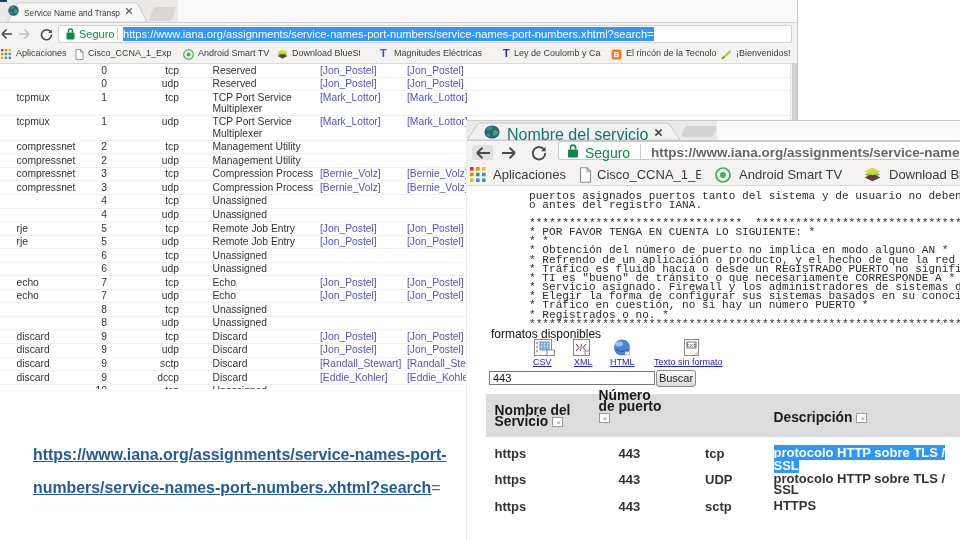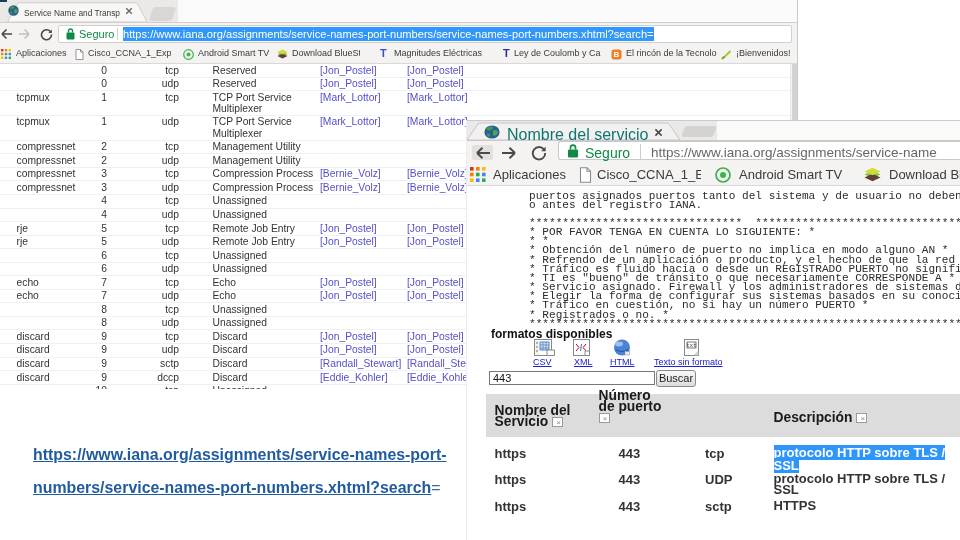--- a/index.html
+++ b/index.html
@@ -39,21 +39,21 @@
   
   #w2 { left:466px; top:120px; width:494px; height:420px; background:#fff; overflow:hidden; border-left:1px solid #ececec; }
   #w2-tabstrip { left:0; top:0; width:494px; height:20px; background:#fafaf9; border-top:1px solid #cbcbcb; }
   #w2-newtab { left:216px; top:6px; width:32px; height:11px; background:#d4d3d2; border-radius:3px; transform:skewX(-20deg); }
   #w2-toolbar { left:0; top:20px; width:494px; height:23px; background:#f4f3f2; border-top:1px solid #c9c9c9; }
   #w2-urlbox { left:91px; top:21px; width:403px; height:19px; background:#fff; border:1px solid #c9c9c9; border-radius:3px; border-right:none; }
   #w2-bookmarks { left:0; top:43px; width:494px; height:23px; background:#f4f3f2; border-bottom:1px solid #d7d7d7; }
   .bm2 { position:absolute; top:47px; font-size:13px; color:#3a3a3a; white-space:nowrap; }
   #w2-content { left:0; top:66px; width:494px; height:354px; background:#fff; }
   #w2-pre { position:absolute; left:62px; top:71.5px; font-family:"Liberation Mono", monospace; font-size:11.1px; line-height:9.15px; color:#2b2b2b; white-space:pre; }
-  #w2-formats { position:absolute; left:24px; top:207px; font-size:12px; font-weight:bold; color:#111; }
+  #w2-formats { position:absolute; left:24px; top:207px; font-size:12px; font-weight:normal; color:#111; }
   .fico { position:absolute; width:21px; height:17px; }
   .flab { position:absolute; top:237px; font-size:9px; color:#2020cc; text-decoration:underline; white-space:nowrap; }
   #w2-search { position:absolute; left:22px; top:251px; width:166px; height:14px; border:1px solid #777; background:#fff; font-size:11px; line-height:12px; padding-left:3px; color:#111; }
   #w2-buscar { position:absolute; left:189px; top:250px; width:40px; height:17px; background:linear-gradient(#f8f8f8,#dcdcdc); border:1px solid #8a8a8a; border-radius:3px; font-size:11px; text-align:center; line-height:15px; color:#222; }
   #w2-thead { position:absolute; left:19px; top:274px; width:475px; height:43px; background:#dcdcdc; }
   .th2 { position:absolute; font-size:13.8px; font-weight:bold; color:#1a1a1a; line-height:11px; }
   .td2 { position:absolute; font-size:13px; font-weight:600; color:#333; line-height:12px; white-space:nowrap; }
   .imgph { display:inline-block; width:11px; height:10px; border:1px solid #9a9a9a; background:#fff; vertical-align:-1px; position:relative; }
   .imgph:after { content:"\00d7"; position:absolute; left:0; top:-1px; width:11px; text-align:center; font-size:8px; color:#888; font-weight:normal; }
 </style>
@@ -381,21 +381,21 @@
       <path d="M13.4 5.2 A6.2 6.2 0 1 0 14.2 8" stroke="#4a4a4a" stroke-width="1.9" fill="none"></path>
       <path d="M14.6 1.8 L14.6 6.2 L10.2 6.2 Z" fill="#4a4a4a"></path>
     </svg>
     <div id="w2-urlbox" class="abs"></div>
     <svg class="tabshape" style="left:100px;top:24px" width="12" height="14" viewBox="0 0 12 14">
       <rect x="1" y="5.5" width="10" height="8" rx="1" fill="#0e8a45"></rect>
       <path d="M3.5 5.5 V3.6 A2.5 2.5 0 0 1 8.5 3.6 V5.5" stroke="#0e8a45" stroke-width="1.6" fill="none"></path>
     </svg>
     <div class="abs" style="left:118px;top:25px;font-size:14px;color:#0e8a45;">Seguro</div>
     <div class="abs" style="left:173px;top:24px;width:1px;height:15px;background:#ccc;"></div>
-    <div class="abs" style="left:184px;top:25px;font-size:13.5px;color:#666;white-space:nowrap;">https://www.iana.org/assignments/service-name</div>
+    <div class="abs" style="left:184px;top:25px;font-size:13.5px;color:#666;white-space:nowrap;font-weight:bold;">https://www.iana.org/assignments/service-name</div>
 
     <div id="w2-bookmarks" class="abs"></div>
     <svg class="tabshape" style="left:3px;top:47px" width="16" height="15" viewBox="0 0 16 15">
       <g>
         <rect x="0" y="0" width="3.6" height="3.6" fill="#d93025"></rect>
           <rect x="6" y="0" width="3.6" height="3.6" fill="#ea8600"></rect>
           <rect x="12" y="0" width="3.6" height="3.6" fill="#fbbc04"></rect>
         <rect x="0" y="5.7" width="3.6" height="3.6" fill="#ea8600"></rect>
           <rect x="6" y="5.7" width="3.6" height="3.6" fill="#34a853"></rect>
           <rect x="12" y="5.7" width="3.6" height="3.6" fill="#4285f4"></rect>

